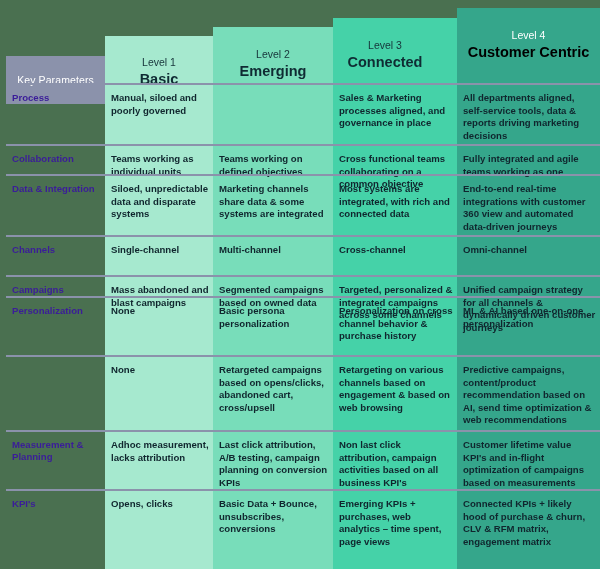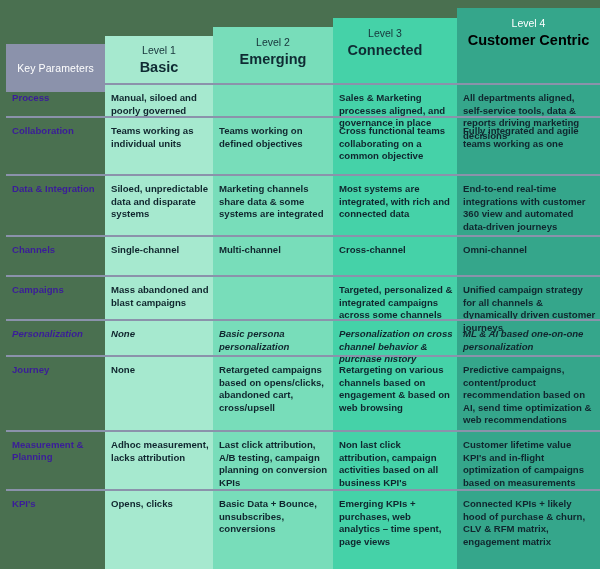--- a/index.html
+++ b/index.html
@@ -28,41 +28,42 @@
   }
   .band-l1 { left: 105px;  width: 108px; background: #a6e9cf; top: 36px; }
   .band-l2 { left: 213px;  width: 120px; background: #78ddba; top: 27px; }
   .band-l3 { left: 333px;  width: 124px; background: #45d2a8; top: 18px; }
   .band-l4 { left: 457px;  width: 143px; background: #35a68b; top: 8px;  }
 
   
   .kp-header {
     position: absolute;
     left: 6px;
-    top: 44px;
+    top: 56px;
     width: 99px;
     height: 48px;
     background: #8b92ab;
     display: flex;
     align-items: center;
     justify-content: center;
     box-sizing: border-box;
   }
   .kp-header-label {
     color: #ffffff;
     font-size: 10.5px;
     letter-spacing: .1px;
   }
 
   
   .lvl-head {
     position: absolute;
     box-sizing: border-box;
     text-align: center;
     padding: 0 6px;
+    margin-top: 12px;
   }
   .lvl-head .lvl-num {
     font-size: 10.5px;
     line-height: 13px;
     color: #16343a;
     display: block;
   }
   .lvl-head .lvl-name {
     font-size: 14.5px;
     line-height: 18px;
@@ -147,21 +148,21 @@
   </div>
 
   <div id="rows-container">
       <div class="row" style="top: 83px; height: 45px;">
         <div class="divider"></div>
         <div class="cell label">Process</div>
         <div class="cell c1">Manual, siloed and poorly governed</div>
         <div class="cell c3">Sales &amp; Marketing processes aligned, and governance in place</div>
         <div class="cell c4">All departments aligned, self-service tools, data &amp; reports driving marketing decisions</div>
       </div>
-      <div class="row" style="top: 116px; height: 34px;">
+      <div class="row" style="top: 144px; height: 34px;">
         <div class="divider"></div>
         <div class="cell label">Collaboration</div>
         <div class="cell c1">Teams working as individual units</div>
         <div class="cell c2">Teams working on defined objectives</div>
         <div class="cell c3">Cross functional teams collaborating on a common objective</div>
         <div class="cell c4">Fully integrated and agile teams working as one</div>
       </div>
       <div class="row" style="top: 174px; height: 61px;">
         <div class="divider"></div>
         <div class="cell label">Data &amp; Integration</div>
@@ -175,34 +176,34 @@
         <div class="cell label">Channels</div>
         <div class="cell c1">Single-channel</div>
         <div class="cell c2">Multi-channel</div>
         <div class="cell c3">Cross-channel</div>
         <div class="cell c4">Omni-channel</div>
       </div>
       <div class="row" style="top: 275px; height: 56px;">
         <div class="divider"></div>
         <div class="cell label">Campaigns</div>
         <div class="cell c1">Mass abandoned and blast campaigns</div>
+        <div class="cell c2">Segmented campaigns based on owned data</div>
         <div class="cell c3">Targeted, personalized &amp; integrated campaigns across some channels</div>
         <div class="cell c4">Unified campaign strategy for all channels &amp; dynamically driven customer journeys</div>
       </div>
-      <div class="row" style="top: 319px; height: 56px; font-style: italic;">
+      <div class="row" style="top: 296px; height: 56px;">
         <div class="divider"></div>
         <div class="cell label">Personalization</div>
         <div class="cell c1">None</div>
         <div class="cell c2">Basic persona personalization</div>
         <div class="cell c3">Personalization on cross channel behavior &amp; purchase history</div>
         <div class="cell c4">ML &amp; AI based one-on-one personalization</div>
       </div>
       <div class="row" style="top: 355px; height: 75px;">
         <div class="divider"></div>
-        <div class="cell label">Journey</div>
         <div class="cell c1">None</div>
         <div class="cell c2">Retargeted campaigns based on opens/clicks, abandoned cart, cross/upsell</div>
         <div class="cell c3">Retargeting on various channels based on engagement &amp; based on web browsing</div>
         <div class="cell c4">Predictive campaigns, content/product recommendation based on AI, send time optimization &amp; web recommendations</div>
       </div>
       <div class="row" style="top: 430px; height: 59px;">
         <div class="divider"></div>
         <div class="cell label">Measurement &amp; Planning</div>
         <div class="cell c1">Adhoc measurement, lacks attribution</div>
         <div class="cell c2">Last click attribution, A/B testing, campaign planning on conversion KPIs</div>

